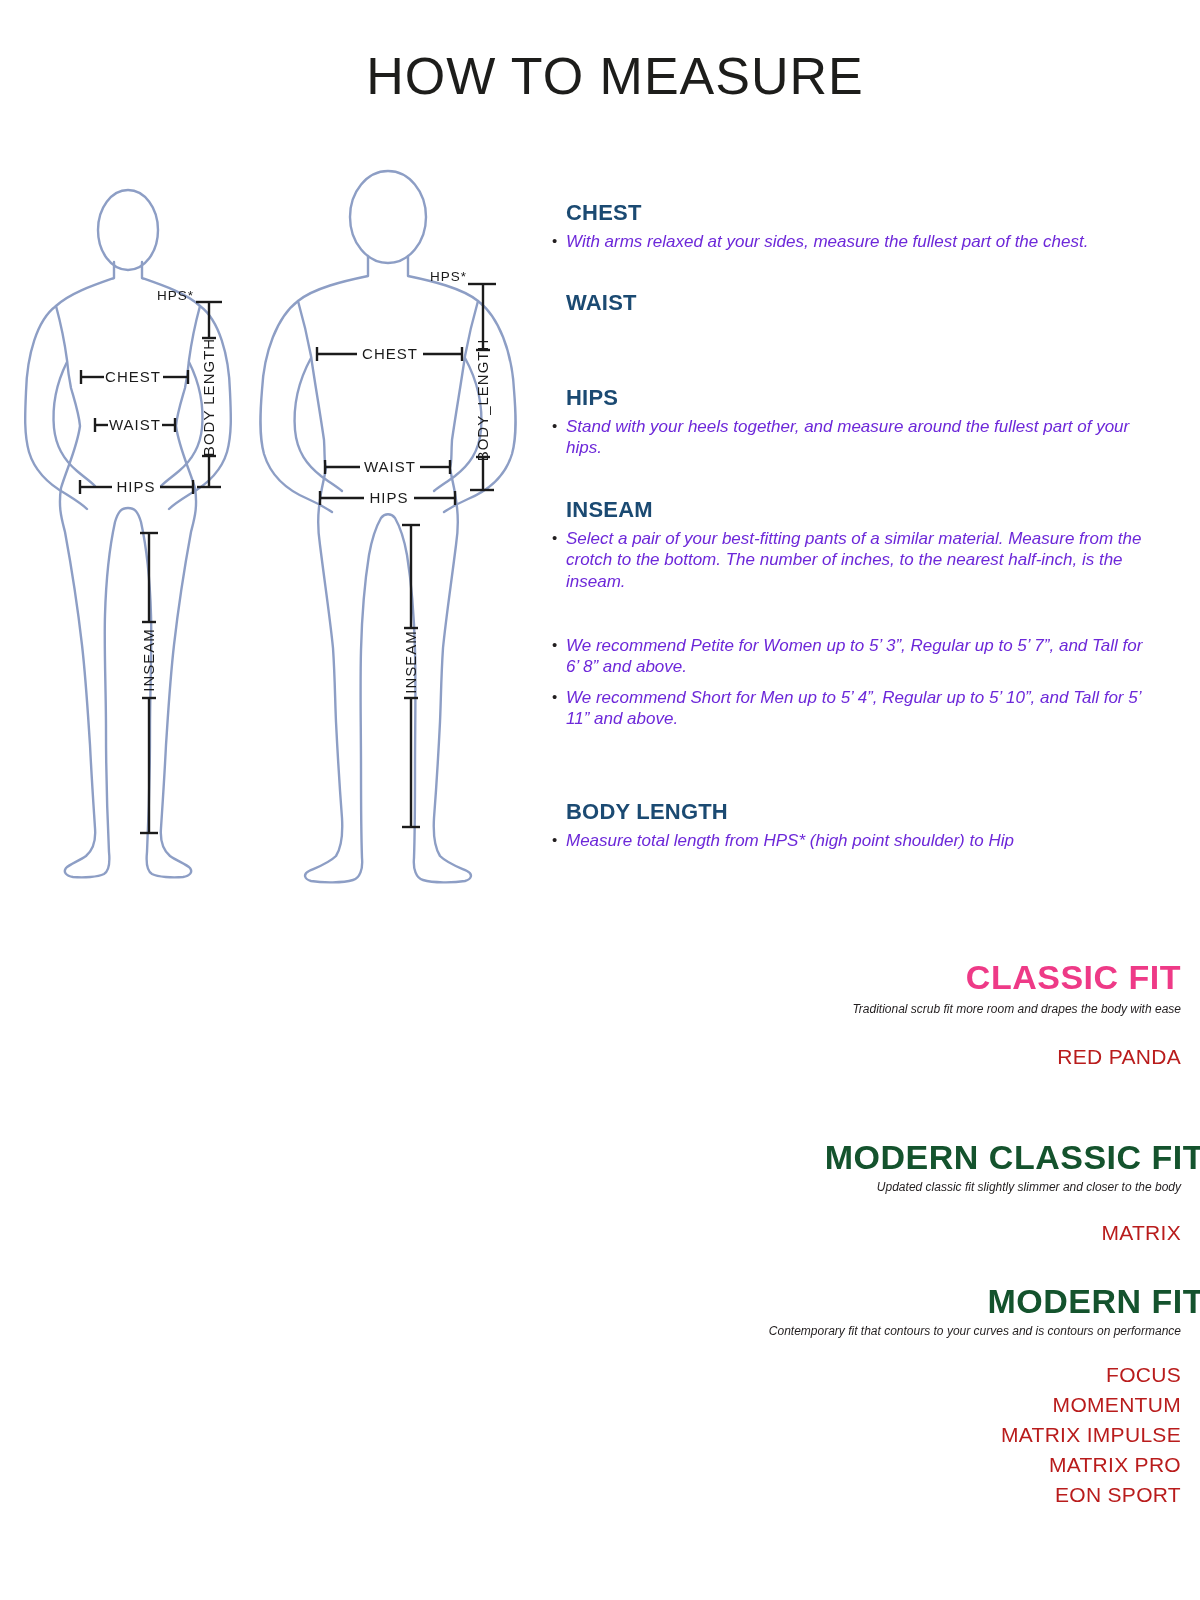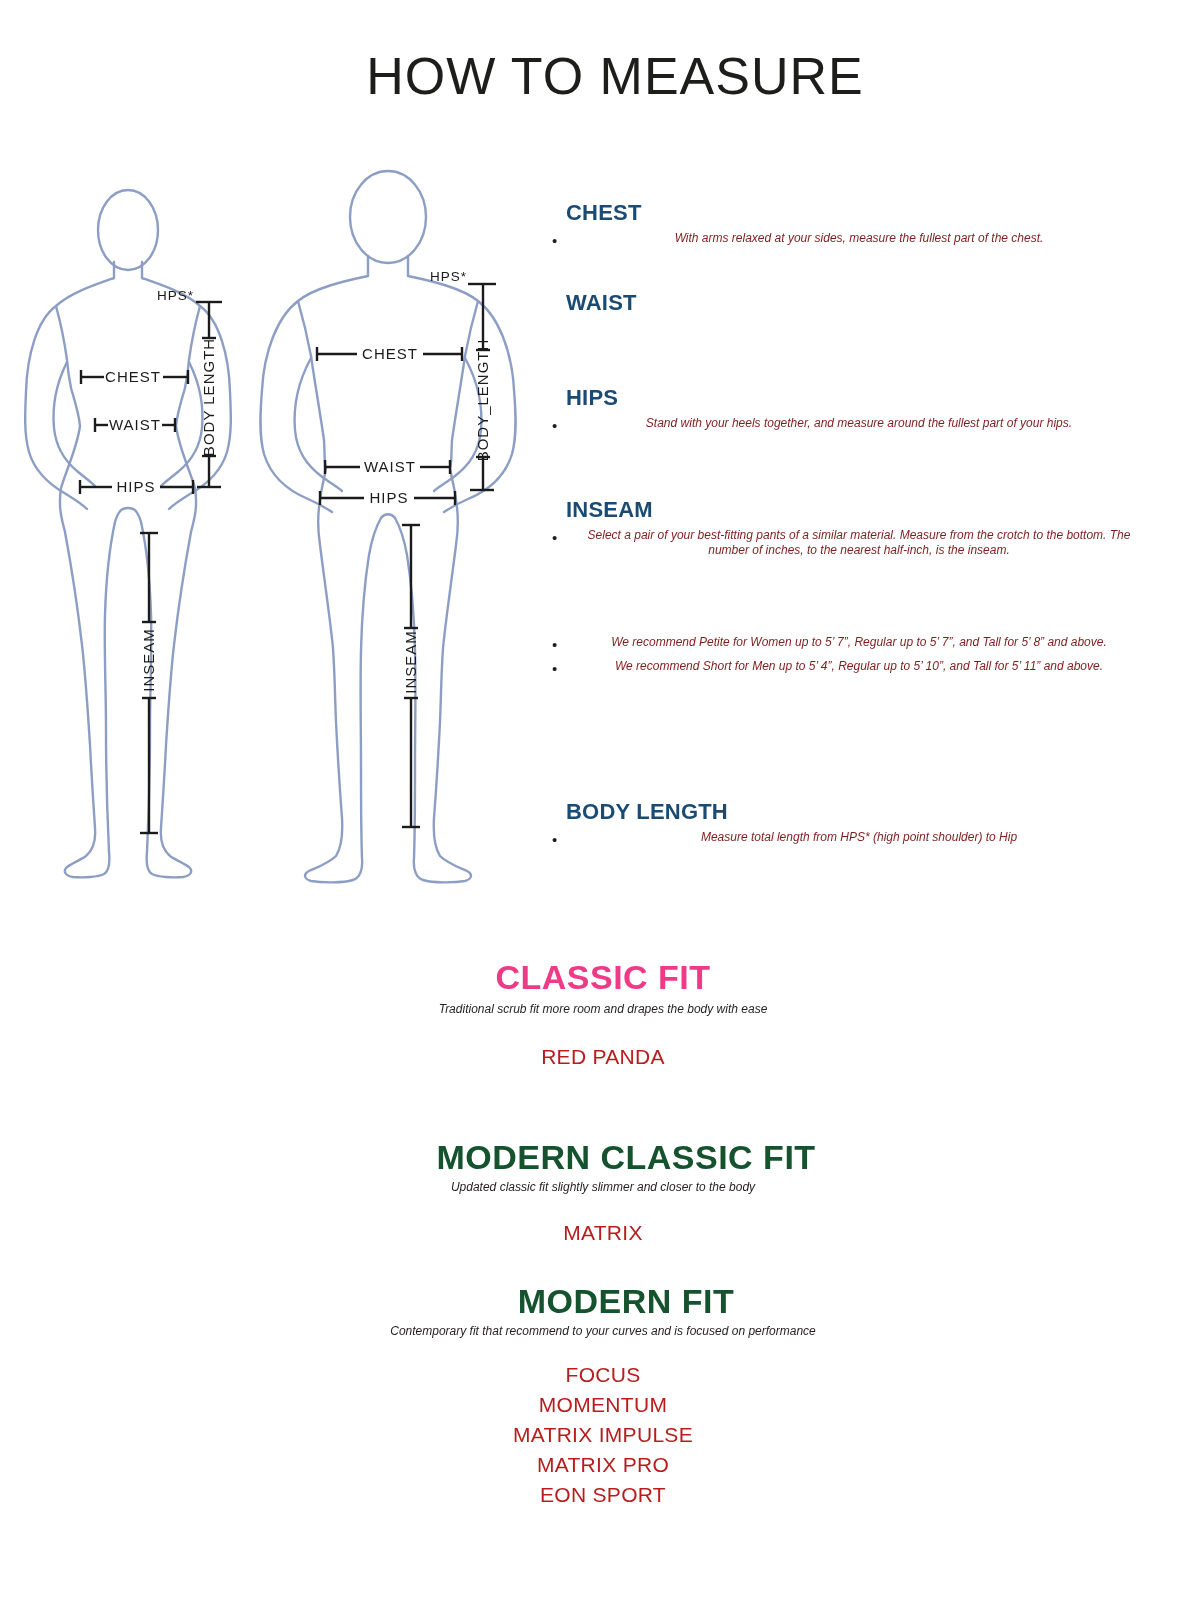--- a/index.html
+++ b/index.html
@@ -6,25 +6,25 @@
   .page{position:relative;width:1200px;height:1600px;background:#ffffff;overflow:hidden;
         font-family:"Liberation Sans",sans-serif;color:#1d1d1b;}
   .title{position:absolute;top:46px;left:0;width:1176px;text-align:center;
          font-size:52px;font-weight:400;letter-spacing:1px;color:#1d1d1b;padding-left:27px;}
   svg text{font-family:"Liberation Sans",sans-serif;}
 
   
   .inst{position:absolute;left:552px;width:600px;}
   .inst h3{margin:0 0 5px 14px;font-size:22px;font-weight:700;color:#1b4a72;letter-spacing:.2px;}
   .b{position:relative;margin:0 0 9px 0;padding-left:14px;font-style:italic;
-     font-size:12px;line-height:1.26;color:#7f1d1d;text-align:center;}
+     font-size:17px;line-height:1.26;color:#6d28d9;}
   .b::before{content:"•";position:absolute;left:0;top:1px;font-style:normal;font-size:15px;color:#221e1f;}
 
   
-  .fitname,.fitdesc,.fitprods{position:absolute;left:15px;width:1176px;text-align:center;}
+  .fitname,.fitdesc,.fitprods{position:absolute;left:5px;width:1176px;text-align:right;}
   .fitname{font-size:34px;font-weight:700;letter-spacing:.5px;}
   .fitname.pink{color:#ee3a87;}
   .fitname.green{color:#14532d;margin-left:23px;}
   .fitdesc{font-style:italic;font-size:12px;color:#221e1f;}
   .fitprods{font-size:21px;font-weight:400;color:#b91c1c;letter-spacing:.3px;line-height:30px;}
 </style>
 </head>
 <body>
 
 <div class="page">
@@ -214,21 +214,21 @@
     <h3>HIPS</h3>
     <p class="b">Stand with your heels together, and measure around the fullest part of your hips.</p>
   </section>
 
   <section class="inst" style="top:497px">
     <h3>INSEAM</h3>
     <p class="b">Select a pair of your best-fitting pants of a similar material. Measure from the crotch to the bottom. The number of inches, to the nearest half-inch, is the inseam.</p>
   </section>
 
   <section class="inst" style="top:635px">
-    <p class="b">We recommend Petite for Women up to 5’ 7”, Regular up to 5’ 7”, and Tall for 5’ 8” and above.</p>
+    <p class="b">We recommend Petite for Women up to 5’ 3”, Regular up to 5’ 7”, and Tall for 6’ 8” and above.</p>
     <p class="b">We recommend Short for Men up to 5’ 4”, Regular up to 5’ 10”, and Tall for 5’ 11” and above.</p>
   </section>
 
   <section class="inst" style="top:799px">
     <h3>BODY LENGTH</h3>
     <p class="b">Measure total length from HPS* (high point shoulder) to Hip</p>
   </section>
 
   <div class="fitname pink" style="top:958px">CLASSIC FIT</div>
   <div class="fitdesc" style="top:1002px">Traditional scrub fit more room and drapes the body with ease</div>
@@ -236,21 +236,21 @@
     <div>RED PANDA</div>
   </div>
 
   <div class="fitname green" style="top:1138px">MODERN CLASSIC FIT</div>
   <div class="fitdesc" style="top:1180px">Updated classic fit slightly slimmer and closer to the body</div>
   <div class="fitprods" style="top:1218px">
     <div>MATRIX</div>
   </div>
 
   <div class="fitname green" style="top:1282px">MODERN FIT</div>
-  <div class="fitdesc" style="top:1324px">Contemporary fit that recommend to your curves and is focused on performance</div>
+  <div class="fitdesc" style="top:1324px">Contemporary fit that contours to your curves and is contours on performance</div>
   <div class="fitprods" style="top:1360px">
     <div>FOCUS</div>
     <div>MOMENTUM</div>
     <div>MATRIX IMPULSE</div>
     <div>MATRIX PRO</div>
     <div>EON SPORT</div>
   </div>
 
 </div>
 

